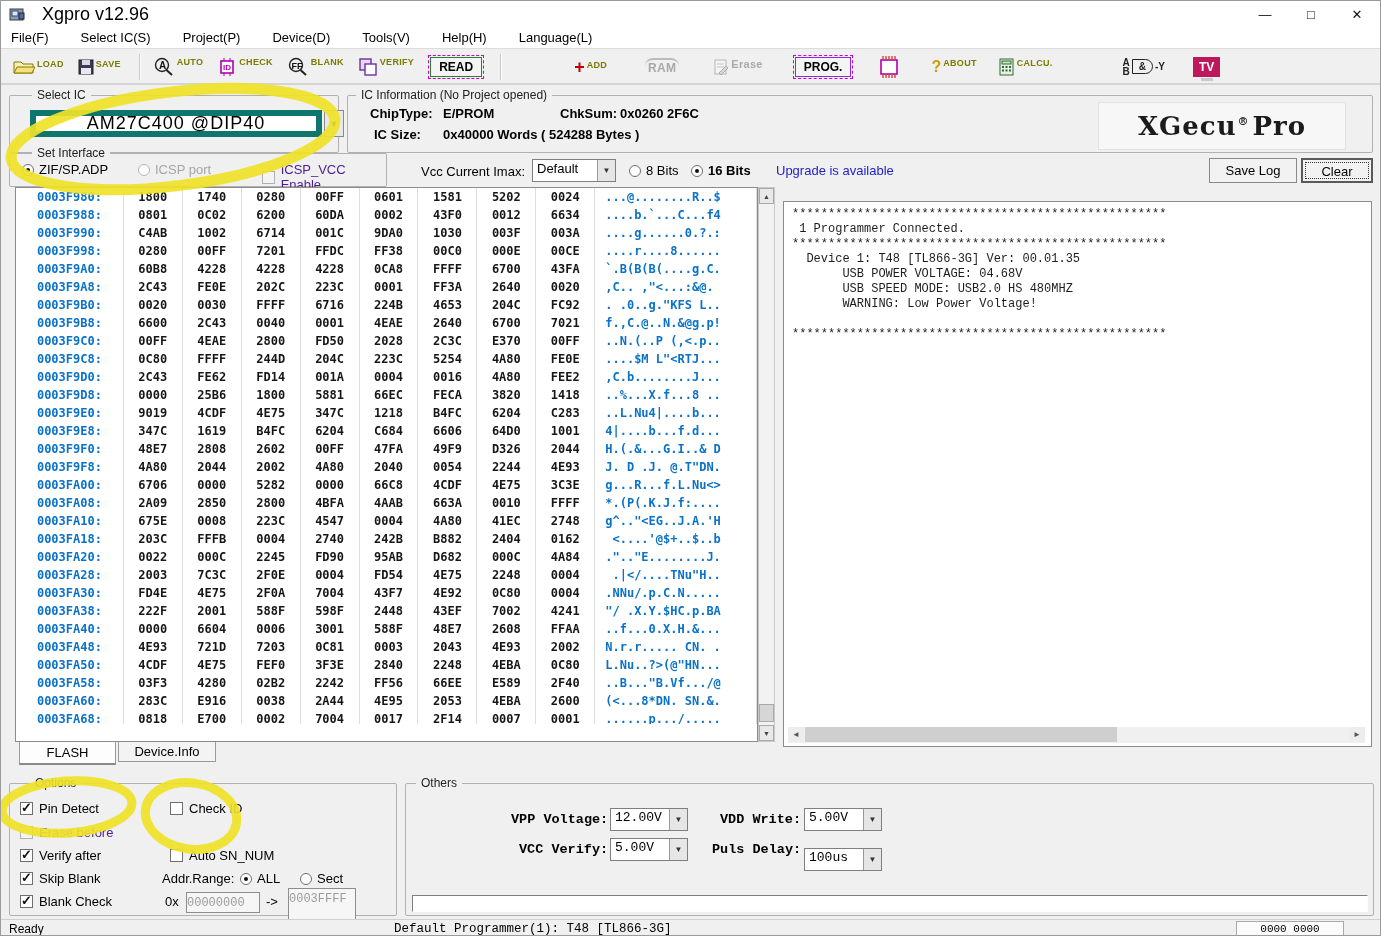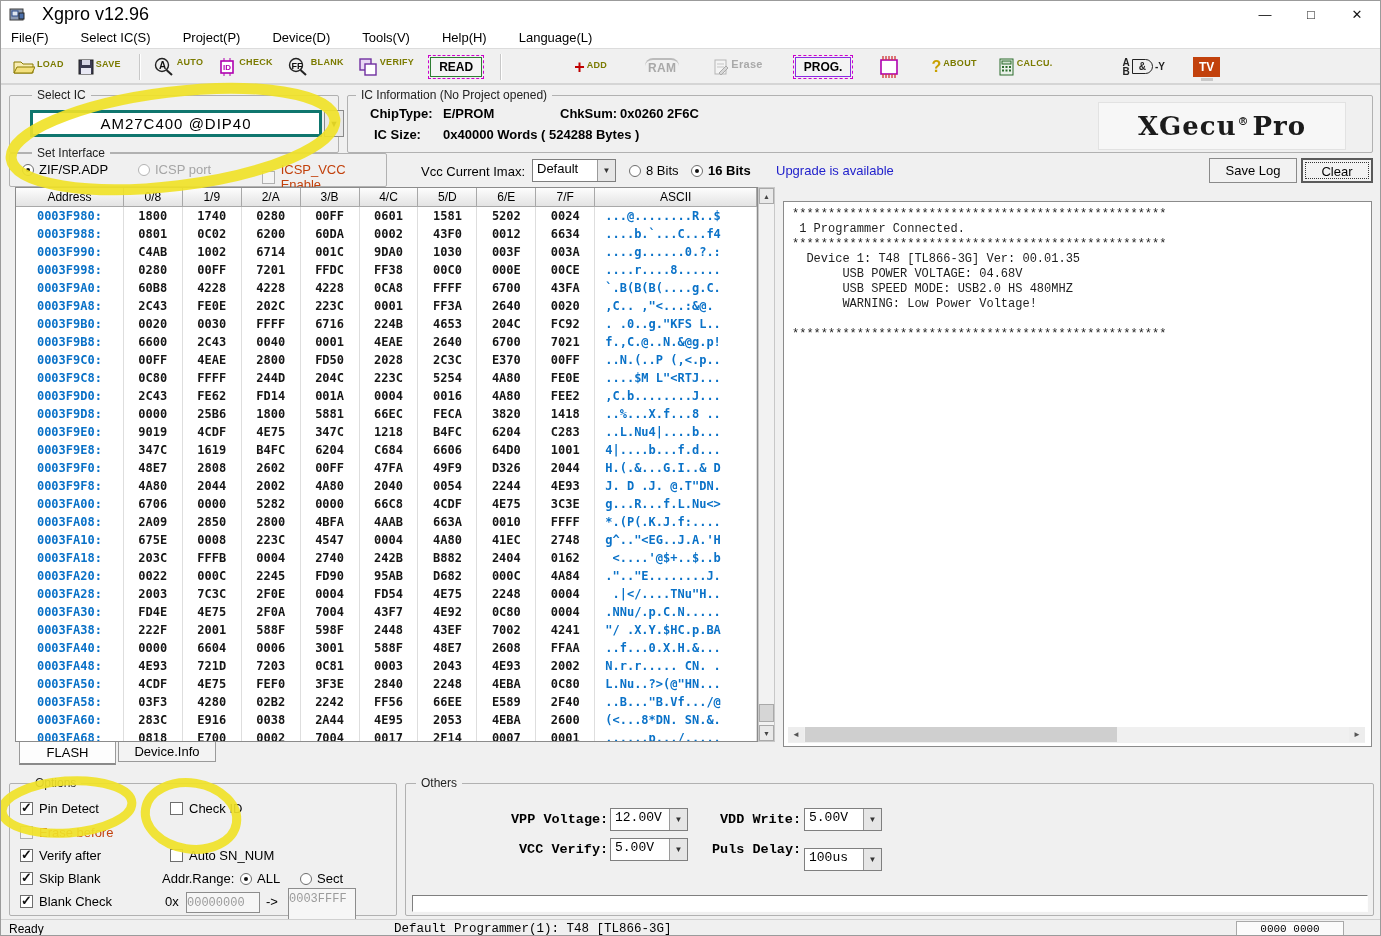--- a/index.html
+++ b/index.html
@@ -20,47 +20,47 @@
 
   
   #toolbar { position:absolute; left:0; top:49px; width:100%; height:35px; background:#f0f0f0; border-bottom:2px solid #d5d5d5; display:flex; align-items:center; }
   .tbtn { display:flex; align-items:flex-start; gap:2px; padding:2px 4px; margin-right:6px; }
   .tlabel { font-size:9px; font-weight:700; color:#7b7b00; letter-spacing:0.3px; }
   .tlabel.gray { color:#a9a9a9; }
   .tsep { width:2px; height:26px; border-left:1px solid #c8c8c8; border-right:1px solid #ffffff; margin:0 8px; }
   .boxbtn { border:1px solid #2e7d32; outline:1px dashed #cc00cc; outline-offset:1px; background:#f4f4f4; padding:2px 8px; font-weight:700; font-size:12px; margin-right:10px; }
   .gate { display:flex; align-items:center; font-size:10px; font-weight:700; color:#222; }
   .gate .amp { border:1px solid #222; border-radius:0 9px 9px 0; padding:1px 6px; margin:0 2px; }
-  .tvicon { background:#c2410c; color:#fff; font-weight:700; font-size:12px; padding:3px 6px; position:relative; }
+  .tvicon { background:#be185d; color:#fff; font-weight:700; font-size:12px; padding:3px 6px; position:relative; }
   .tvicon:after { content:""; position:absolute; left:8px; bottom:-4px; width:12px; height:3px; background:#c9c9c9; }
 
   
   .g { position:absolute; border:1px solid #b1b1b1; border-radius:2px; }
   .g > .legend { position:absolute; top:-8px; left:16px; background:#f0f0f0; padding:0 5px; font-size:12px; color:#222; }
 
   
   .sunken { background:#fff; border:1px solid; border-color:#7f7f7f #fdfdfd #fdfdfd #7f7f7f; }
   .btn { background:#f2f2f2; border:1px solid #8a8a8a; text-align:center; font-size:13px; }
   .combo { position:absolute; display:flex; background:#fff; border:1px solid #7f7f7f; }
   .combo .val { flex:1; padding:1px 4px; font-size:13px; white-space:nowrap; overflow:hidden; }
   .combo .drop { width:18px; background:#e6e6e6; border-left:1px solid #9a9a9a; display:flex; align-items:center; justify-content:center; font-size:8px; color:#333; }
   .chk { position:absolute; display:flex; align-items:center; gap:6px; font-size:13px; }
   .chk .box { width:13px; height:13px; background:#fff; border:1px solid #6e6e6e; position:relative; }
   .chk .box.checked:after { content:"✓"; position:absolute; left:0px; top:-3px; font-size:13px; font-weight:700; color:#111; }
-  .chk.disabled { color:#c2410c; }
+  .chk.disabled { color:#4c1d95; }
   .chk.disabled .box { border-color:#b0b0b0; background:#f4f4f4; }
   .radio { display:flex; align-items:center; gap:5px; font-size:13px; }
   .radio .dot { width:12px; height:12px; border-radius:50%; background:#fff; border:1px solid #6e6e6e; position:relative; }
   .radio .dot.sel:after { content:""; position:absolute; left:3px; top:3px; width:4px; height:4px; border-radius:50%; background:#111; }
   .radio.disabled { color:#a5a5a5; }
   .radio.disabled .dot { border-color:#b4b4b4; }
 
   
   #selectic-combo { left:20px; top:20px; width:292px; height:27px; position:absolute; }
-  #selectic-combo .icval { width:100%; height:100%; background:#fff; border:3px solid #0f766e; display:flex; align-items:center; justify-content:center; font-size:15px; letter-spacing:1px; }
+  #selectic-combo .icval { width:100%; height:100%; background:#fff; border:6px solid #0f766e; display:flex; align-items:center; justify-content:center; font-size:18px; letter-spacing:1px; }
   #selectic-drop { position:absolute; left:314px; top:20px; width:20px; height:27px; background:#e8e8e8; border:1px solid #8a8a8a; display:flex; align-items:center; justify-content:center; font-size:9px; }
 
   
   #logo { position:absolute; right:26px; top:6px; width:248px; height:48px; background:#f7f7f7; border:1px solid #e2e2e2; display:flex; align-items:center; justify-content:center; font-family:"DejaVu Serif", serif; font-weight:700; font-size:26px; color:#1b1b1b; letter-spacing:1px; }
   #logo sup { font-size:11px; margin:-10px 3px 0 1px; }
 
   
   #hextable { position:absolute; left:14px; top:186px; width:743px; height:555px; background:#fff; border:1px solid #8b8b8b; overflow:hidden; }
   .hrowwrap { display:flex; }
   .hcell { height:19px; line-height:18px; text-align:center; font-size:12px; background:linear-gradient(#fdfdfd,#e3e3e3); border-right:1px solid #a8a8a8; border-bottom:1px solid #a8a8a8; }
@@ -302,32 +302,20 @@
   </div>
   <div class="radio" style="position:absolute;left:690px;top:162px">
     <span class="dot sel"></span>
     <span style="font-weight:600">16 Bits</span>
   </div>
   <a class="lbl" style="left:775px;top:162px;color:#2222cc;text-decoration:none;cursor:pointer">Upgrade is available</a>
   <div class="btn" style="position:absolute;left:1208px;top:157px;width:88px;height:25px;line-height:23px">Save Log</div>
   <div class="btn" style="position:absolute;left:1300px;top:157px;width:72px;height:25px;line-height:23px;border:2px solid #5a5a5a;outline:1px dotted #333;outline-offset:-5px">Clear</div>
 
   <div id="hextable">
-    <div class="hrowwrap">
-        <div class="hcell col-addr">Address</div>
-        <div class="hcell col-hex">0/8</div>
-        <div class="hcell col-hex">1/9</div>
-        <div class="hcell col-hex">2/A</div>
-        <div class="hcell col-hex">3/B</div>
-        <div class="hcell col-hex">4/C</div>
-        <div class="hcell col-hex">5/D</div>
-        <div class="hcell col-hex">6/E</div>
-        <div class="hcell col-hex">7/F</div>
-        <div class="hcell col-ascii">ASCII</div>
-      </div>
     <div>
         <div class="hrow">
           <div class="bcell col-addr addr">0003F980:</div>
           <div class="bcell col-hex hex">1800</div>
           <div class="bcell col-hex hex">1740</div>
           <div class="bcell col-hex hex">0280</div>
           <div class="bcell col-hex hex">00FF</div>
           <div class="bcell col-hex hex">0601</div>
           <div class="bcell col-hex hex">1581</div>
           <div class="bcell col-hex hex">5202</div>

